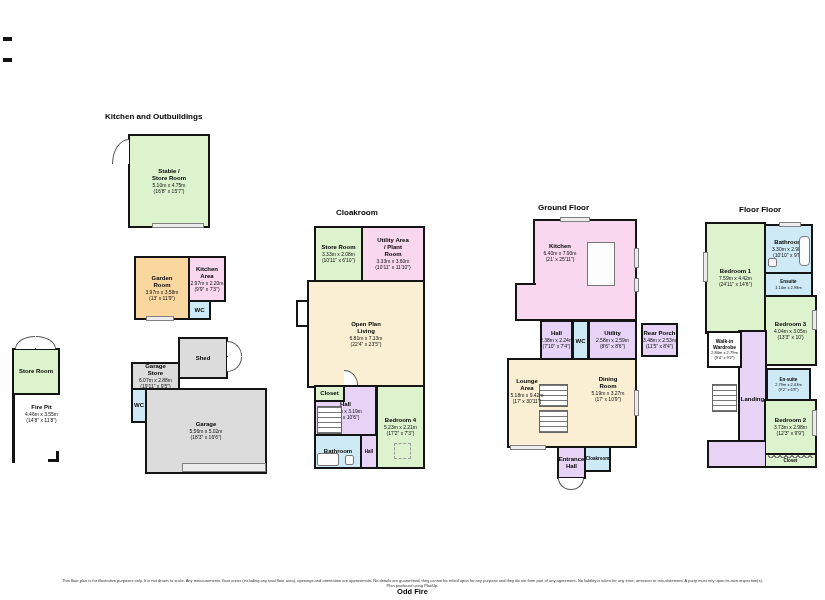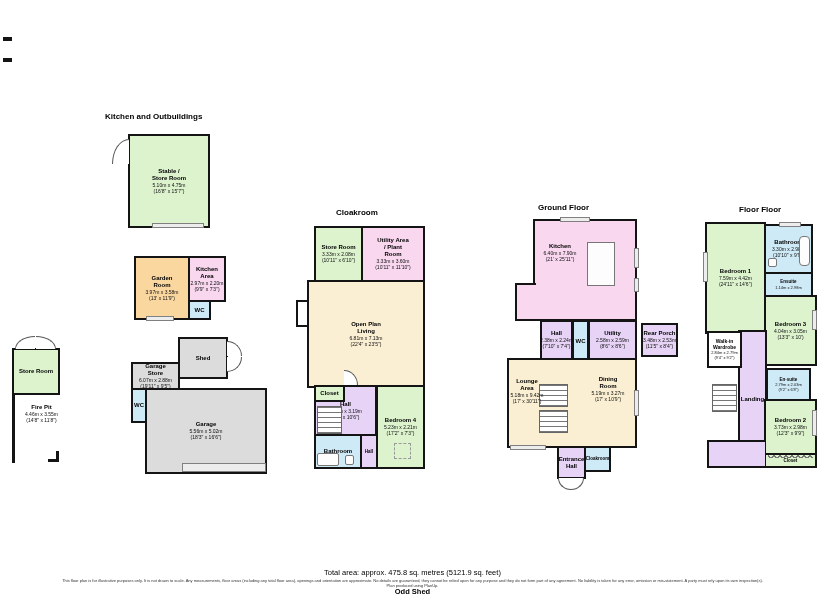--- a/index.html
+++ b/index.html
@@ -256,18 +256,17 @@
   <div class="r green" style="left:764px;top:453px;width:53px;height:15px">
     <div class="rname xs">Closet</div>
   </div>
   <div class="scallop" style="left:768px;top:455px;width:45px"></div>
 
   <div class="win" style="left:703px;top:252px;width:5px;height:30px"></div>
   <div class="win" style="left:779px;top:222px;width:22px;height:5px"></div>
   <div class="win" style="left:812px;top:310px;width:5px;height:20px"></div>
   <div class="win" style="left:812px;top:410px;width:5px;height:26px"></div>
 
-  <div class="footer-total" style="top:568px">Total area: approx. 475.8 sq. metres (5121.9 sq. feet)</div>
   <div class="footer-disc" style="top:578px">This floor plan is for illustrative purposes only. It is not drawn to scale. Any measurements, floor areas (including any total floor area), openings and orientation are approximate. No details are guaranteed, they cannot be relied upon for any purpose and they do not form part of any agreement. No liability is taken for any error, omission or mis-statement. A party must rely upon its own inspection(s).</div>
   <div class="footer-disc" style="top:583px">Plan produced using PlanUp.</div>
-  <div class="footer-house" style="top:587px">Odd Shed</div>
+  <div class="footer-house" style="top:587px">Odd Fire</div>
 
 </div>
 
 </body></html>

